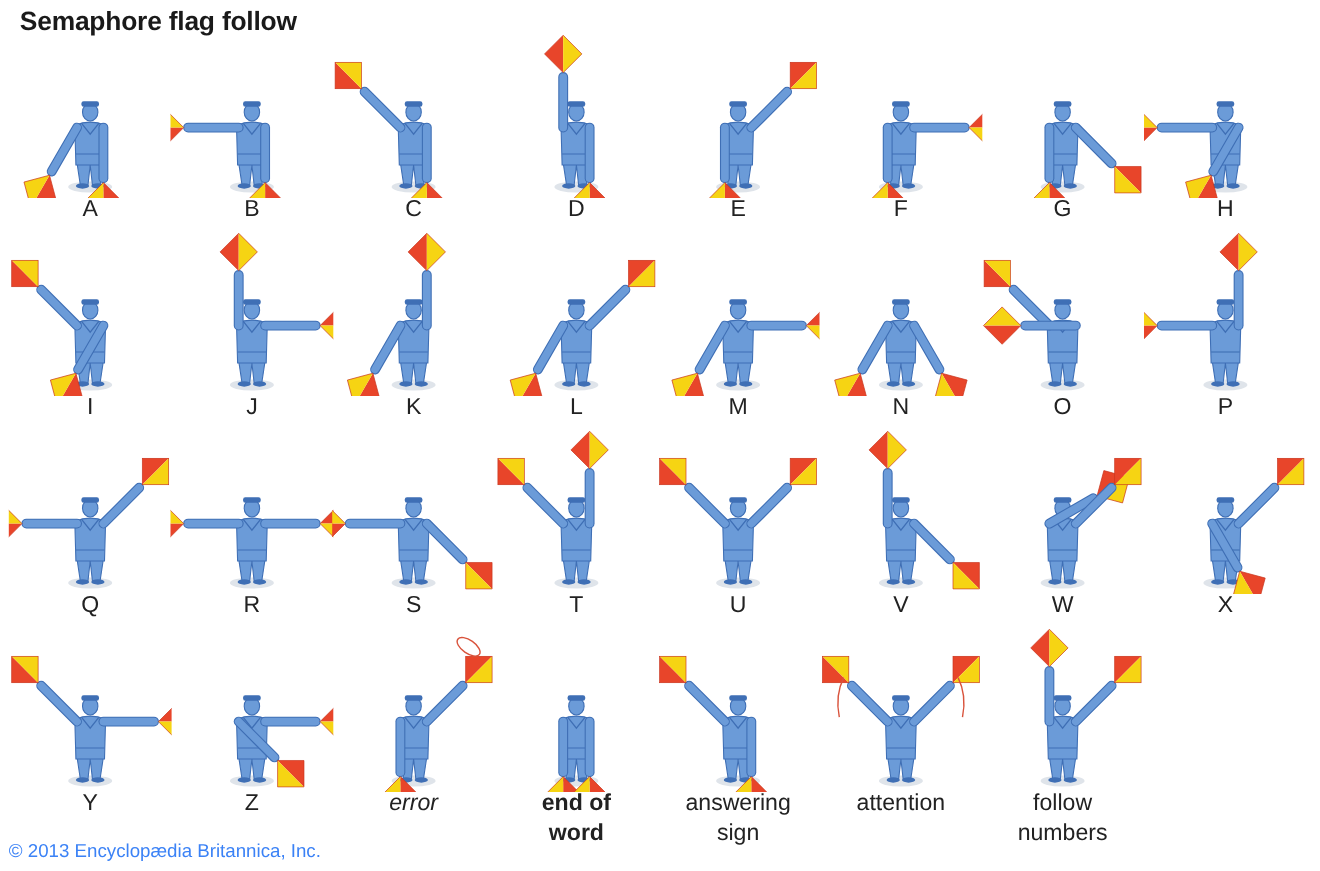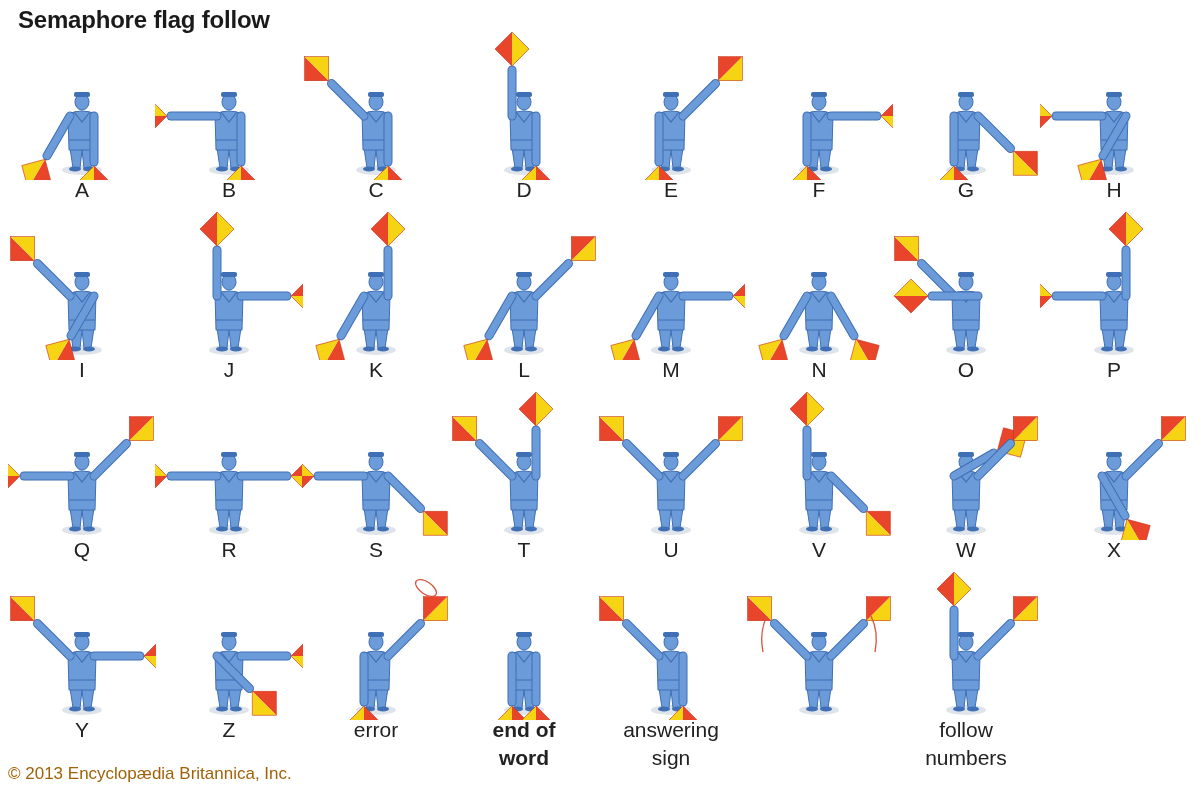--- a/index.html
+++ b/index.html
@@ -1,18 +1,18 @@
 <!DOCTYPE html>
 <html><head>
 <meta charset="utf-8">
 <style>
   html,body{margin:0;padding:0;background:#fff;}
   body{width:1200px;height:792px;position:relative;overflow:hidden;font-family:"Liberation Sans",sans-serif;color:#222;}
   .title{position:absolute;left:18px;top:6px;font-size:24px;font-weight:bold;color:#1a1a1a;letter-spacing:-0.2px;}
-  .copyright{position:absolute;left:8px;top:764px;font-size:17px;color:#a16207;text-align:center;}
+  .copyright{position:absolute;left:8px;top:764px;font-size:17px;color:#3b82f6;text-align:center;}
   .cell{position:absolute;width:148px;height:190px;}
   .cell svg{position:absolute;left:0;top:0;}
   .label{position:absolute;left:0;width:148px;text-align:center;font-size:21px;line-height:28px;color:#222;}
 </style>
 </head>
 <body>
 
 <div class="title">Semaphore flag follow</div>
 <div id="grid">
     <div class="cell" style="left: 8px; top: 30px;">
@@ -763,21 +763,21 @@
     </g>
         <line x1="86" y1="86" x2="118.5269119345812" y2="53.47308806541881" stroke="#3f6fb5" stroke-width="9" stroke-linecap="round"></line>
         <line x1="86" y1="86" x2="118.5269119345812" y2="53.47308806541881" stroke="#6b9bd8" stroke-width="7" stroke-linecap="round"></line>
         <g transform="translate(121.35533905932738,50.644660940672615) rotate(-90)">
       <polygon points="0,0 24,0 24,24" fill="#e8452a"></polygon>
       <polygon points="0,0 0,24 24,24" fill="#f6d413"></polygon>
       <rect x="0" y="0" width="24" height="24" fill="none" stroke="#c9361f" stroke-width="0.6"></rect>
     </g>
         <ellipse cx="124" cy="18" rx="12" ry="6" transform="rotate(35 124 18)" fill="none" stroke="#d9533c" stroke-width="1.3"></ellipse>
       </svg>
-      <div class="label" style="top: 146px;">error</div>
+      <div class="label" style="top: 146px; font-style: italic;">error</div>
     </div>
     <div class="cell" style="left: 450px; top: 570px; font-weight: bold;">
       <svg width="148" height="150" viewBox="0 0 148 150" xmlns="http://www.w3.org/2000/svg">
         <ellipse cx="74" cy="140" rx="20" ry="5" fill="#dfe4ea"></ellipse>
         <path d="M62,118 L65,138 L72,138 L74,120 L76,138 L83,138 L86,118 Z" fill="#6b9bd8" stroke="#3f6fb5" stroke-width="1"></path>
         <ellipse cx="67" cy="139" rx="6" ry="2.5" fill="#3f6fb5"></ellipse>
         <ellipse cx="81" cy="139" rx="6" ry="2.5" fill="#3f6fb5"></ellipse>
         <path d="M60,84 Q74,78 88,84 L87,120 L61,120 Z" fill="#6b9bd8" stroke="#3f6fb5" stroke-width="1"></path>
         <path d="M66,82 L74,92 L82,82" fill="none" stroke="#3f6fb5" stroke-width="1.2"></path>
         <line x1="61" y1="110" x2="87" y2="110" stroke="#3f6fb5" stroke-width="1"></line>
@@ -855,20 +855,21 @@
         <line x1="86" y1="86" x2="118.5269119345812" y2="53.47308806541881" stroke="#3f6fb5" stroke-width="9" stroke-linecap="round"></line>
         <line x1="86" y1="86" x2="118.5269119345812" y2="53.47308806541881" stroke="#6b9bd8" stroke-width="7" stroke-linecap="round"></line>
         <g transform="translate(121.35533905932738,50.644660940672615) rotate(-90)">
       <polygon points="0,0 24,0 24,24" fill="#e8452a"></polygon>
       <polygon points="0,0 0,24 24,24" fill="#f6d413"></polygon>
       <rect x="0" y="0" width="24" height="24" fill="none" stroke="#c9361f" stroke-width="0.6"></rect>
     </g>
         <path d="M22,46 Q14,62 18,82" fill="none" stroke="#d9533c" stroke-width="1.3"></path>
         <path d="M126,46 Q134,62 130,82" fill="none" stroke="#d9533c" stroke-width="1.3"></path>
       </svg>
+      <div class="label" style="top: 146px;">attention</div>
     </div>
     <div class="cell" style="left: 892px; top: 570px;">
       <svg width="148" height="150" viewBox="0 0 148 150" xmlns="http://www.w3.org/2000/svg">
         <ellipse cx="74" cy="140" rx="20" ry="5" fill="#dfe4ea"></ellipse>
         <path d="M62,118 L65,138 L72,138 L74,120 L76,138 L83,138 L86,118 Z" fill="#6b9bd8" stroke="#3f6fb5" stroke-width="1"></path>
         <ellipse cx="67" cy="139" rx="6" ry="2.5" fill="#3f6fb5"></ellipse>
         <ellipse cx="81" cy="139" rx="6" ry="2.5" fill="#3f6fb5"></ellipse>
         <path d="M60,84 Q74,78 88,84 L87,120 L61,120 Z" fill="#6b9bd8" stroke="#3f6fb5" stroke-width="1"></path>
         <path d="M66,82 L74,92 L82,82" fill="none" stroke="#3f6fb5" stroke-width="1.2"></path>
         <line x1="61" y1="110" x2="87" y2="110" stroke="#3f6fb5" stroke-width="1"></line>

